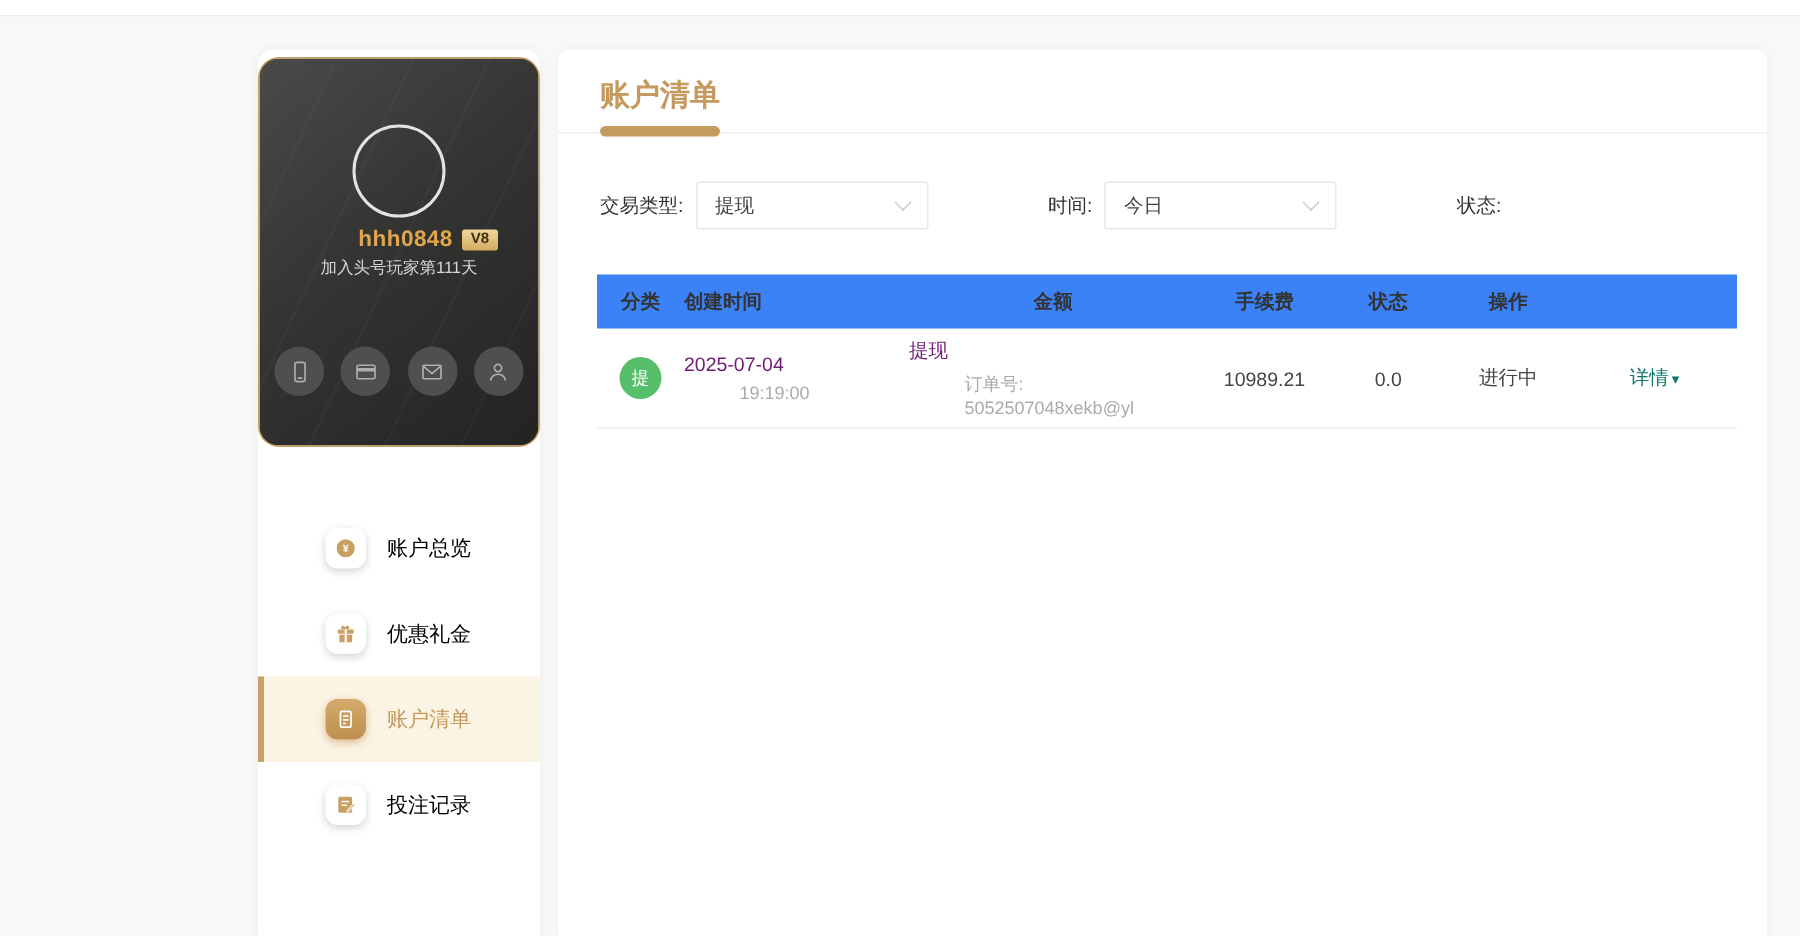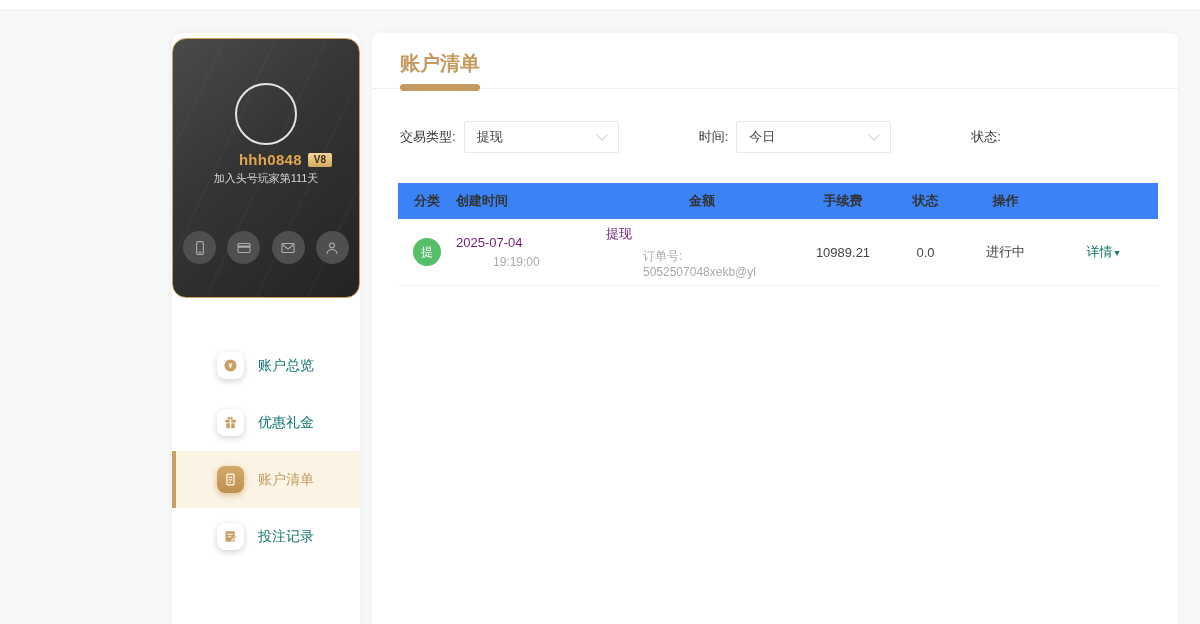--- a/index.html
+++ b/index.html
@@ -54,21 +54,21 @@
   .menu { margin-top: 39px; }
   .menu-item {
     position: relative; height: 57px; display: flex; align-items: center;
     padding-left: 45px; cursor: pointer;
   }
   .menu-item .chip {
     width: 27px; height: 27px; border-radius: 8px; background: #ffffff;
     box-shadow: 0 2px 6px rgba(0,0,0,0.18);
     display: flex; align-items: center; justify-content: center; flex: 0 0 auto;
   }
-  .menu-label { margin-left: 14px; font-size: 14px; color: #0f766e; }
+  .menu-label { margin-left: 14px; font-size: 14px; color: #000000; }
   .menu-item.active { background: #fbf4e4; }
   .menu-item.active::before {
     content: ""; position: absolute; left: 0; top: 0; bottom: 0; width: 4px;
     background: #c8a063;
   }
   .menu-item.active .chip {
     background: linear-gradient(180deg, #d4aa6a, #bf8f4f);
     box-shadow: 0 2px 6px rgba(192,144,80,0.55);
   }
   .menu-item.active .menu-label { color: #c49a5f; }

